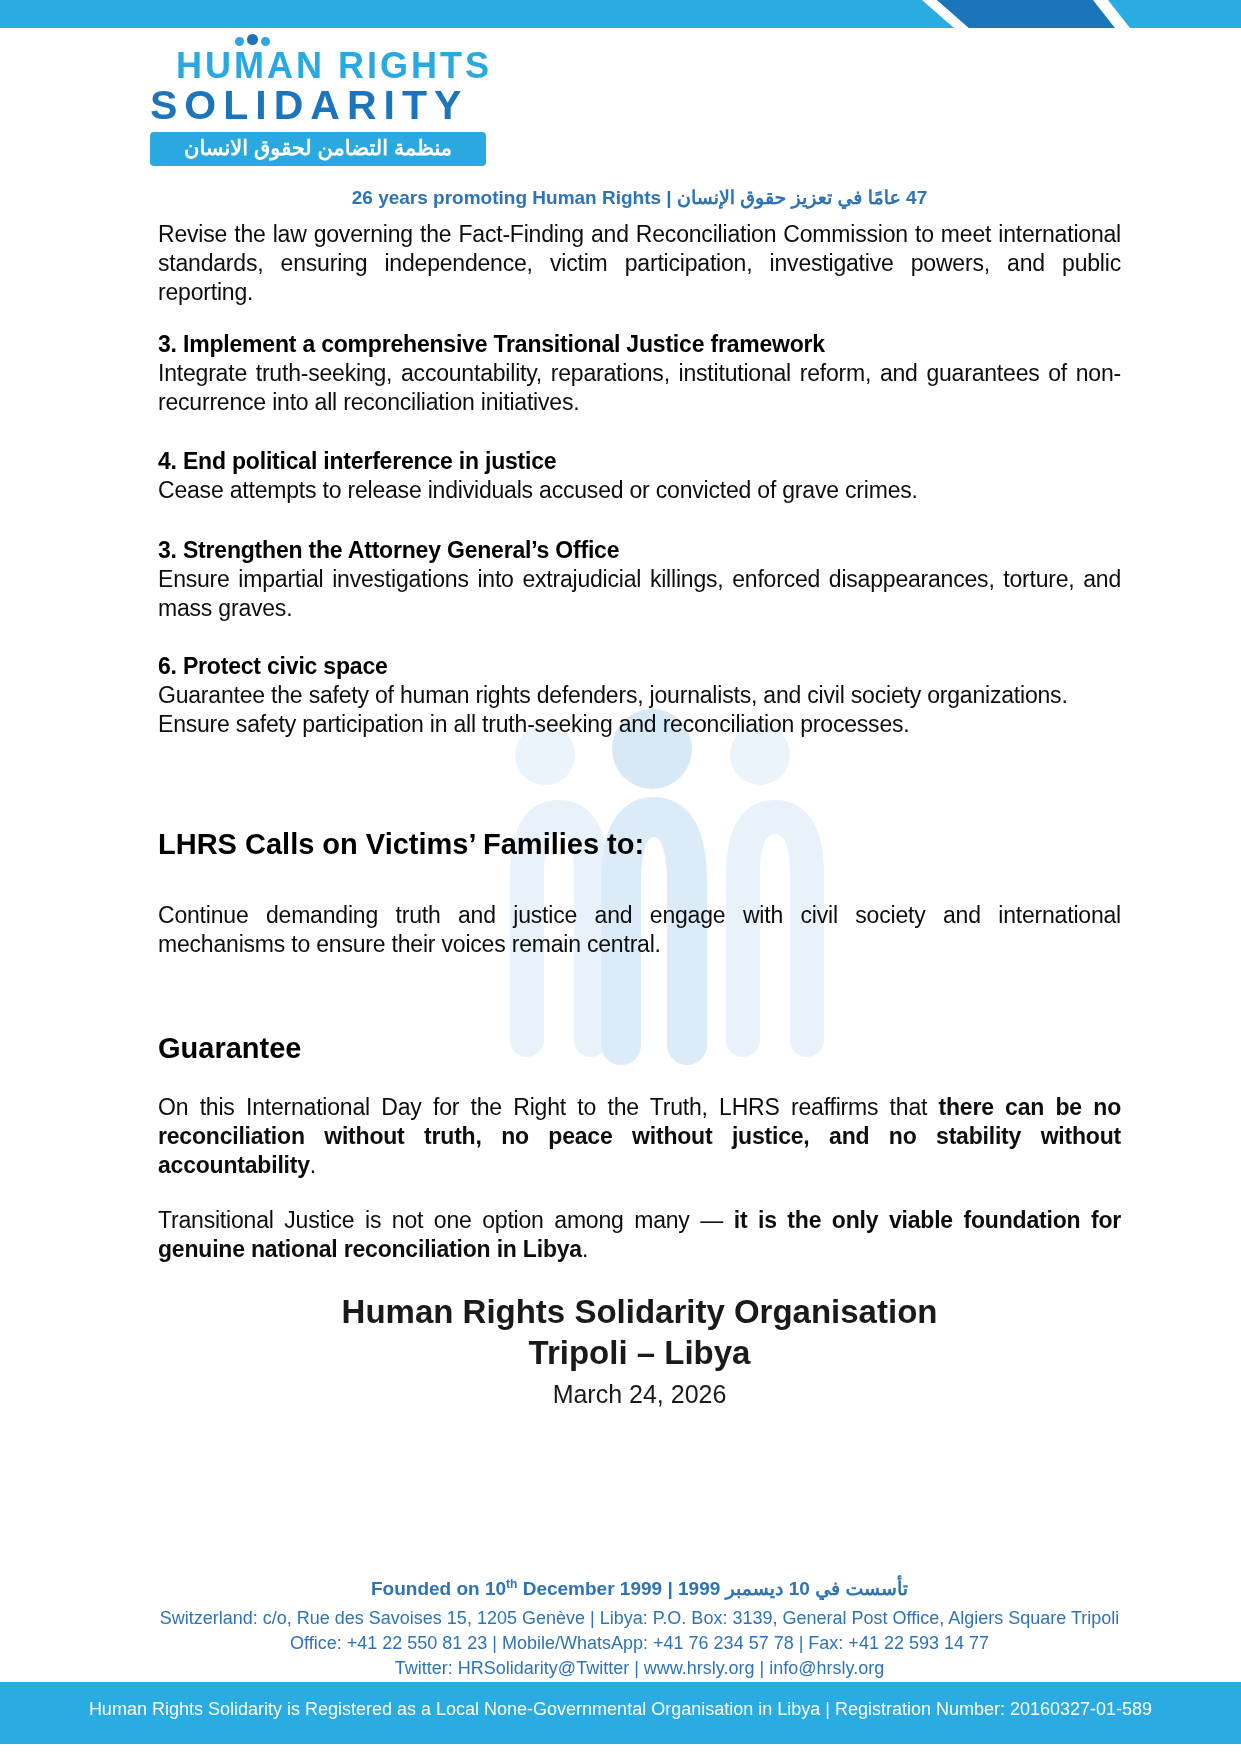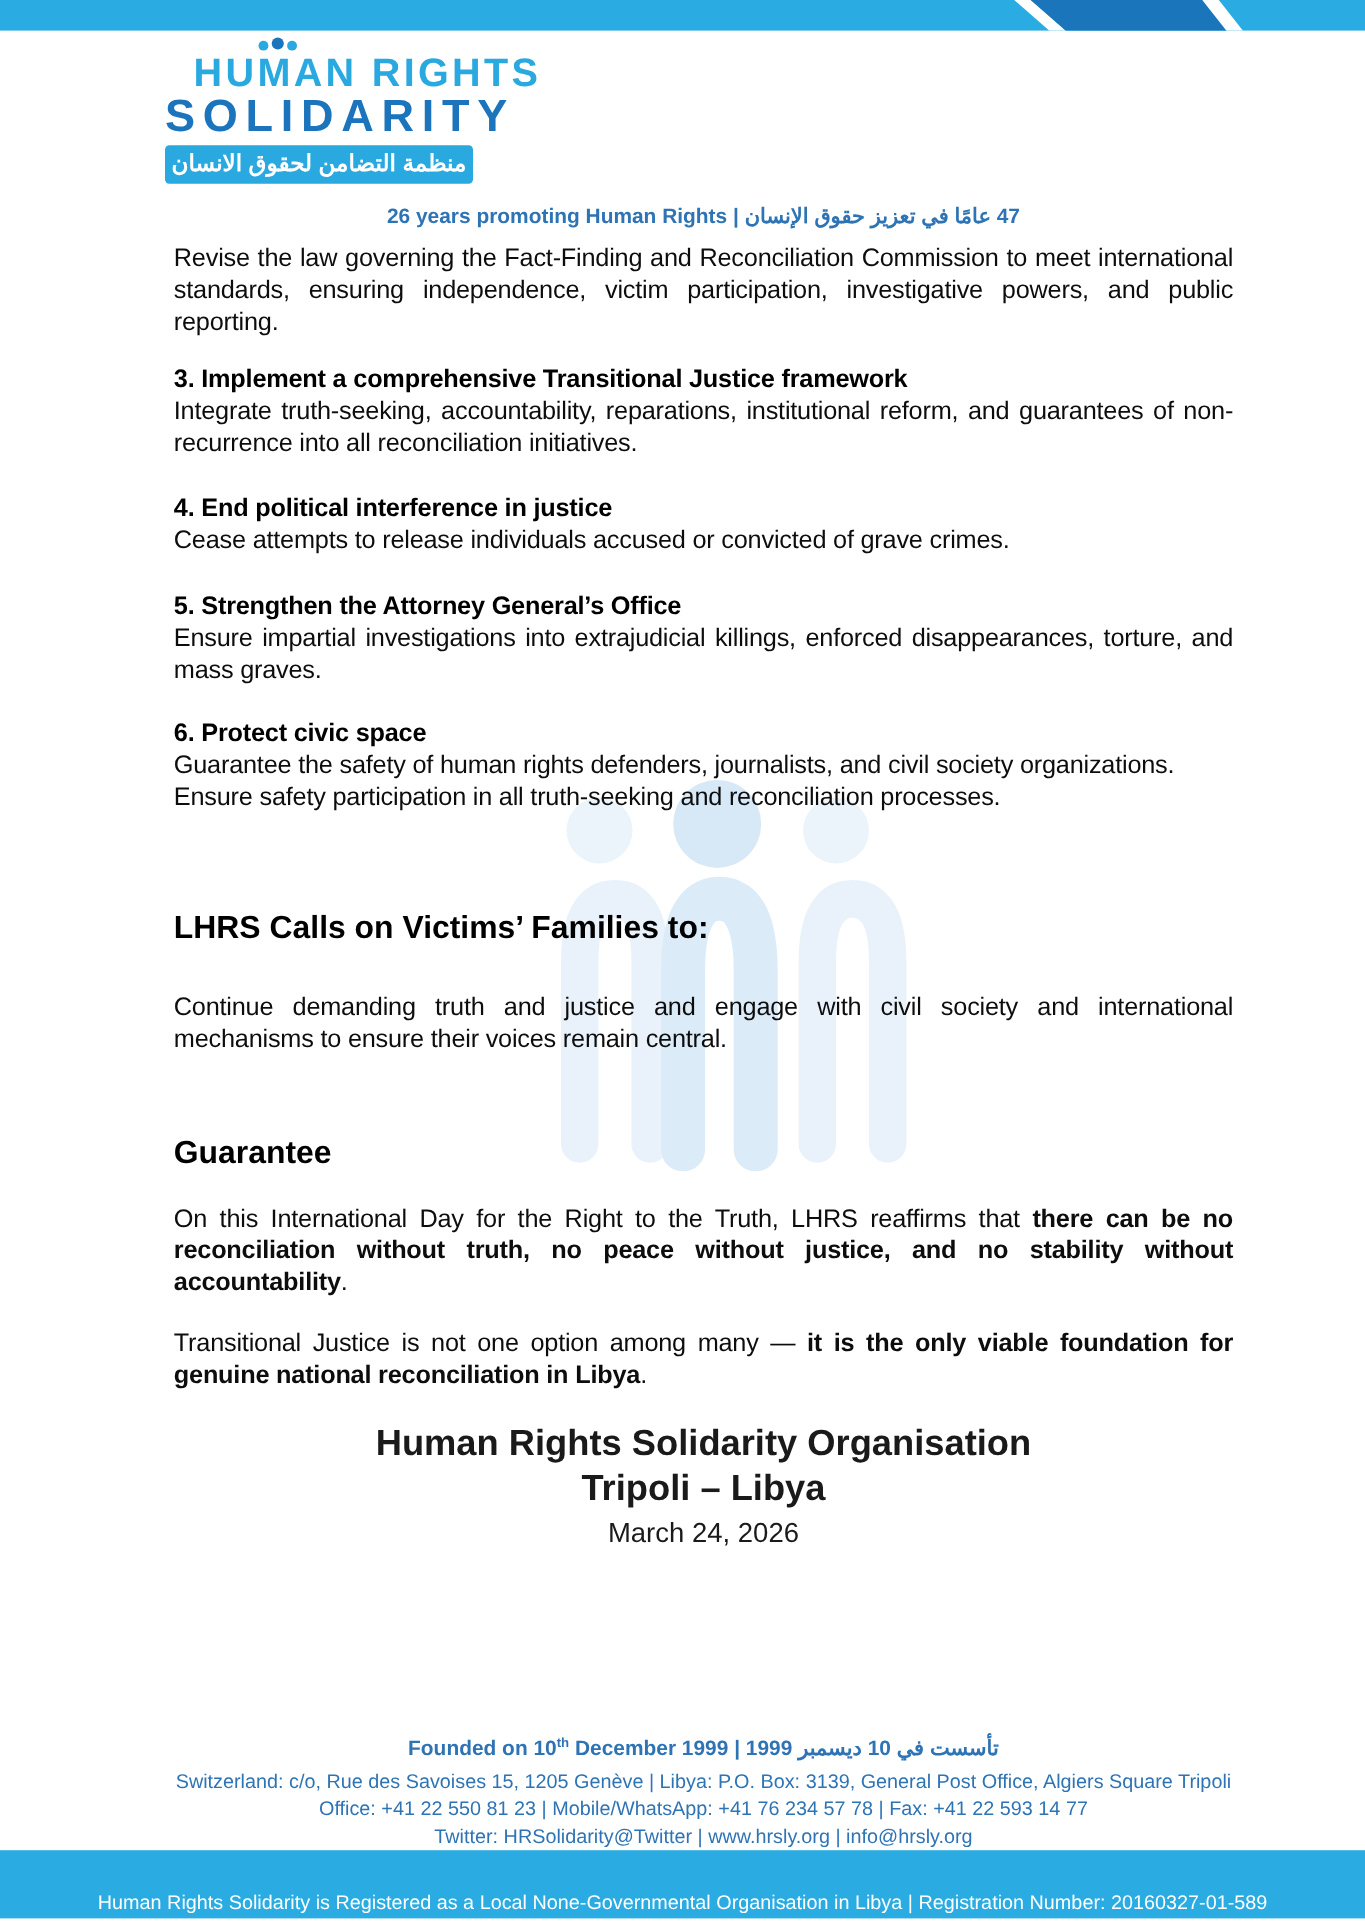--- a/index.html
+++ b/index.html
@@ -23,21 +23,21 @@
   }
   .logo-m .d1 { left:1px; }
   .logo-m .d2 { left:13px; top:-14px; width:11px; height:11px; background:#1C75BC; }
   .logo-m .d3 { left:27px; }
   .logo-line2 {
     color:#1C75BC; font-weight:bold; font-size:41px; letter-spacing:7px;
     line-height:42px; white-space:nowrap;
   }
   .logo-banner {
     margin-top:6px; background:#29A9E0; color:#ffffff; border-radius:4px;
-    width:280px; text-align:center; font-size:21px; padding:4px 0 6px 0;
+    width:336px; text-align:center; font-size:21px; padding:4px 0 6px 0;
     direction:rtl; font-weight:bold;
   }
   
   .watermark { position:absolute; left:455px; top:695px; z-index:0; }
   
   .content { position:absolute; left:158px; top:186px; width:963px; z-index:1; }
   .tagline {
     text-align:center; color:#2E74B5; font-weight:bold; font-size:19px; line-height:24px;
   }
   .body-p {
@@ -60,21 +60,21 @@
     position:absolute; left:158px; top:1572px; width:963px; z-index:1;
     text-align:center; color:#2E74B5;
   }
   .founded { font-weight:bold; font-size:19px; line-height:24px; }
   .founded sup { font-size:12px; }
   .footer-line { font-size:18px; line-height:25px; }
   .footer-line.first { margin-top:5px; }
   .bottombar {
     position:absolute; left:0; top:1682px; width:1241px; height:62px;
     background:#2AACE3; z-index:2;
-    display:flex; align-items:flex-end; justify-content:center;
+    display:flex; align-items:center; justify-content:center;
     color:#ffffff; font-size:18px; padding-bottom:0;
   }
   .bottombar .reg { transform:translateY(-4px); }
   [dir="rtl"] { unicode-bidi:isolate; }
 </style>
 </head>
 <body>
 
 <div class="page">
 
@@ -109,21 +109,21 @@
     </div>
 
     <p class="body-p" style="margin-top:10px;">Revise the law governing the Fact-Finding and Reconciliation Commission to meet international standards, ensuring independence, victim participation, investigative powers, and public reporting.</p>
 
     <h2 class="sec-h" style="margin-top:23px;">3. Implement a comprehensive Transitional Justice framework</h2>
     <p class="body-p">Integrate truth-seeking, accountability, reparations, institutional reform, and guarantees of non-recurrence into all reconciliation initiatives.</p>
 
     <h2 class="sec-h" style="margin-top:30px;">4. End political interference in justice</h2>
     <p class="body-p">Cease attempts to release individuals accused or convicted of grave crimes.</p>
 
-    <h2 class="sec-h" style="margin-top:31px;">5. Strengthen the Attorney General’s Office</h2>
+    <h2 class="sec-h" style="margin-top:31px;">3. Strengthen the Attorney General’s Office</h2>
     <p class="body-p">Ensure impartial investigations into extrajudicial killings, enforced disappearances, torture, and mass graves.</p>
 
     <h2 class="sec-h" style="margin-top:29px;">6. Protect civic space</h2>
     <p class="body-p">Guarantee the safety of human rights defenders, journalists, and civil society organizations.</p>
 
     <p class="body-p">Ensure safety participation in all truth-seeking and reconciliation processes.</p>
 
     <h1 class="big-h" style="margin-top:86px;">LHRS Calls on Victims’ Families to:</h1>
     <p class="body-p" style="margin-top:38px;">Continue demanding truth and justice and engage with civil society and international mechanisms to ensure their voices remain central.</p>
 

